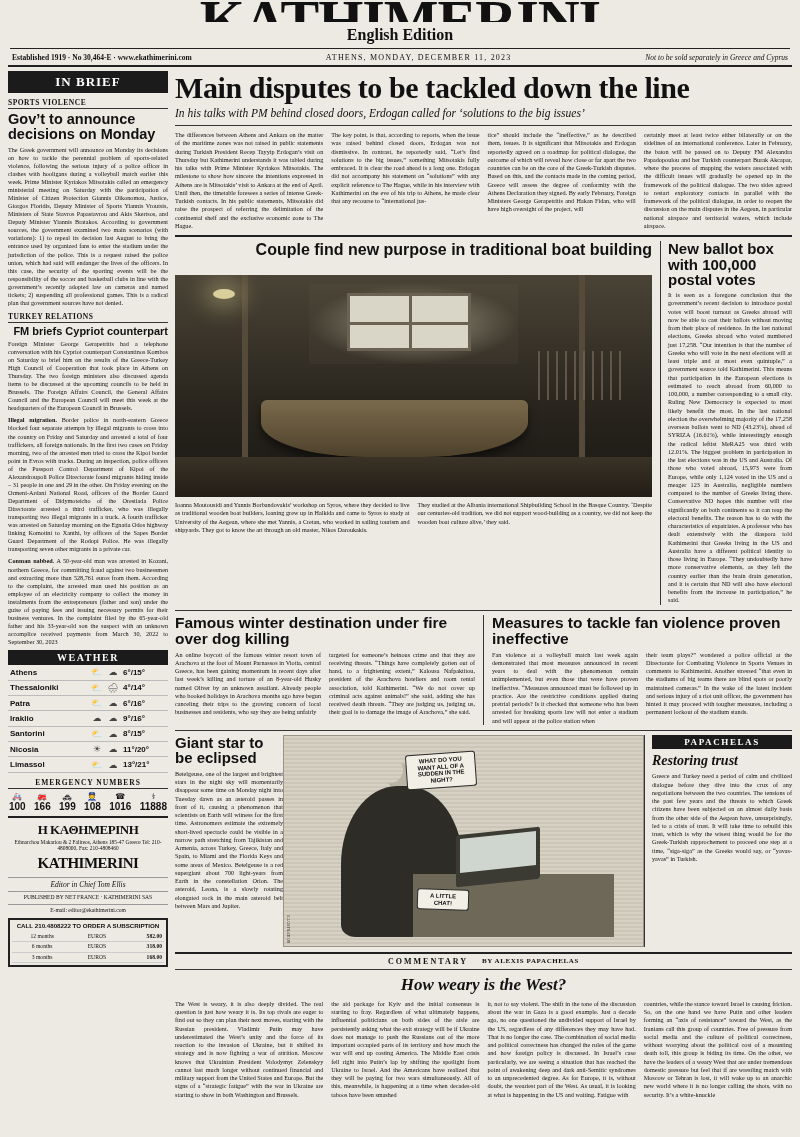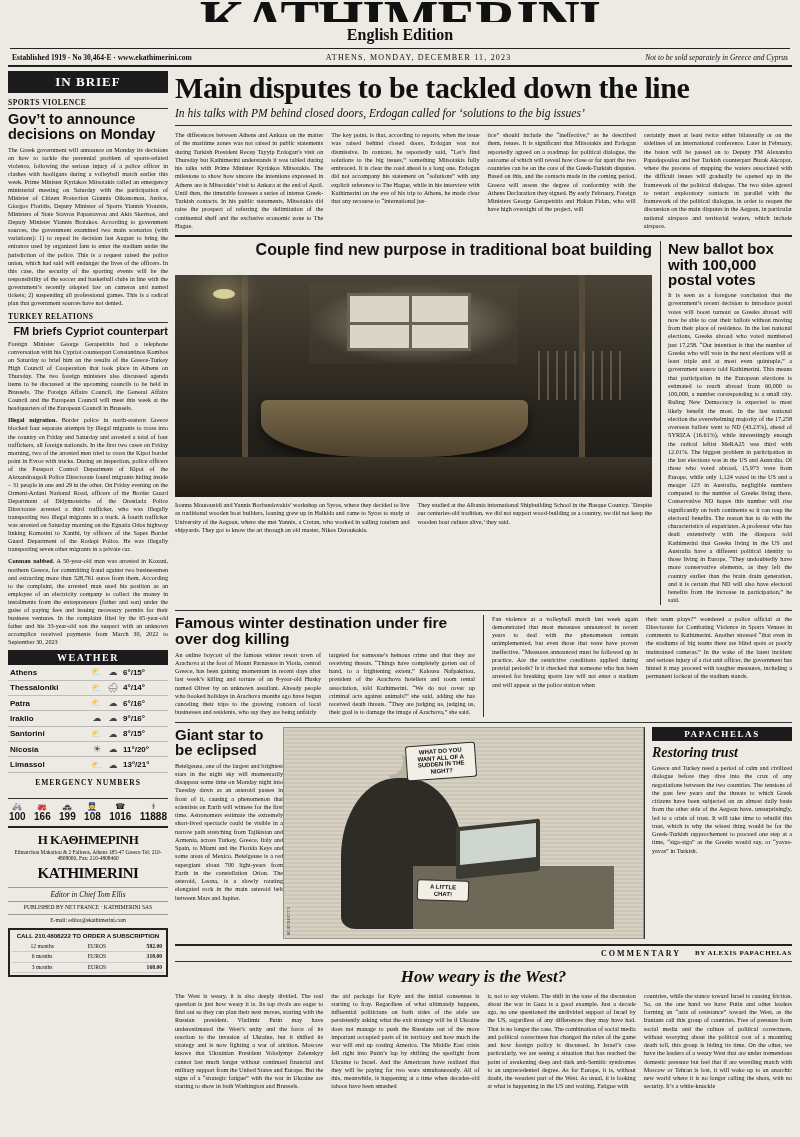--- a/index.html
+++ b/index.html
@@ -132,21 +132,21 @@
   table.wx td.ic { text-align: center; width: 16px; font-size: 9px; color: #444;}
   table.wx td.temp { text-align: left; font-weight: bold; font-size: 8px; font-family:"Liberation Sans",sans-serif;}
 
   .emg-head {
     text-align: center;
     font-size: 7.5px;
     font-weight: bold;
     letter-spacing: 1px;
     border-bottom: 1px solid #333;
     margin-top: 5px;
-    padding-bottom: 11px;
+    padding-bottom: 1px;
   }
   .emg-row { display: flex; justify-content: space-between; padding: 3px 1px 4px 1px; border-bottom: 2px solid #222;}
   .emg-item { text-align: center; }
   .emg-ic { font-size: 8px; }
   .emg-num { font-size: 10px; font-weight: bold; font-family: "Liberation Sans", sans-serif;}
 
   .imprint {
     text-align: center;
     font-size: 7px;
     line-height: 1.3;
@@ -290,21 +290,21 @@
   .bubble.b2 { left: 37%; bottom: 17%; width: 52px; transform: rotate(2deg);}
   .cartoon .credit { position:absolute; left:2px; bottom:2px; font-size:4px; writing-mode: vertical-rl; color:#3a3a3a;}
 
   .editorial { width: 148px; flex: none; border-left: 1px solid #333; padding-left: 7px;}
   .ed-head { background:#1b1b1b; color:#fff; text-align:center; font-size:9px; font-weight:bold; letter-spacing:1.6px; padding:2px 0;}
   .ed-title { font-style: italic; font-weight: bold; font-size: 14px; line-height:1.05; margin: 5px 0 4px 0; font-family:"Liberation Serif",serif;}
   .ed-body { font-size: 6.2px; line-height: 1.33; text-align: justify;}
 
   
   .comm-bar {
-    display: flex; align-items: center; justify-content: flex-end; gap: 14px;
+    display: flex; align-items: center; justify-content: center; gap: 14px;
     border-top: 2px solid #222; border-bottom: 1px solid #333;
     margin-top: 5px; padding: 3px 0; font-size: 8px; letter-spacing: 2px; font-weight: bold;
   }
   .comm-bar .by { font-size: 7px; letter-spacing: 0.6px; }
   .comm-title { text-align: center; font-style: italic; font-weight: bold; font-size: 17px; margin: 5px 0 5px 0;}
   .comm-cols { display: flex; gap: 8px; }
   .comm-cols .c { flex: 1; font-size: 6.2px; line-height: 1.33; text-align: justify;}
 </style>
 </head>
 <body>
@@ -531,20 +531,21 @@
 Already people who booked holidays in Arachova months ago have begun canceling their trips to the growing concern of local businesses and residents, who say they are being unfairly</div>
             <div class="c">targeted for someone’s heinous crime and that they are receiving threats.
 
 “Things have completely gotten out of hand, to a frightening extent,” Kalousa Nafpaktitou, president of the Arachova hoteliers and room rental association, told Kathimerini. “We do not cover up criminal acts against animals!” she said, adding she has received death threats.
 
 “They are judging us, judging us, their goal is to damage the image of Arachova,” she said.</div>
           </div>
         </div>
         <div class="band-sep"></div>
         <div class="story">
+          <div class="story-title">Measures to tackle fan violence proven ineffective</div>
           <div class="story-cols">
             <div class="c">Fan violence at a volleyball match last week again demonstrated that most measures announced in recent years to deal with the phenomenon remain unimplemented, but even those that were have proven ineffective.
 
 “Measures announced must be followed up in practice. Are the restrictive conditions applied during pretrial periods? Is it checked that someone who has been arrested for breaking sports law will not enter a stadium and will appear at the police station when</div>
             <div class="c">their team plays?” wondered a police official at the Directorate for Combating Violence in Sports Venues in comments to Kathimerini. Another stressed “that even in the stadiums of big teams there are blind spots or poorly maintained cameras.”
 
 In the wake of the latest incident and serious injury of a riot unit officer, the government has hinted it may proceed with tougher measures, including a permanent lockout of the stadium stands.</div>
           </div>
         </div>
       </div>

